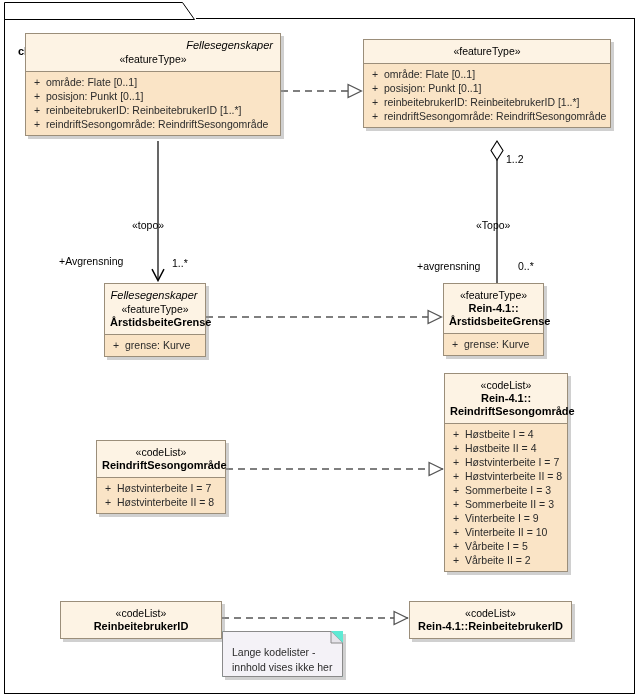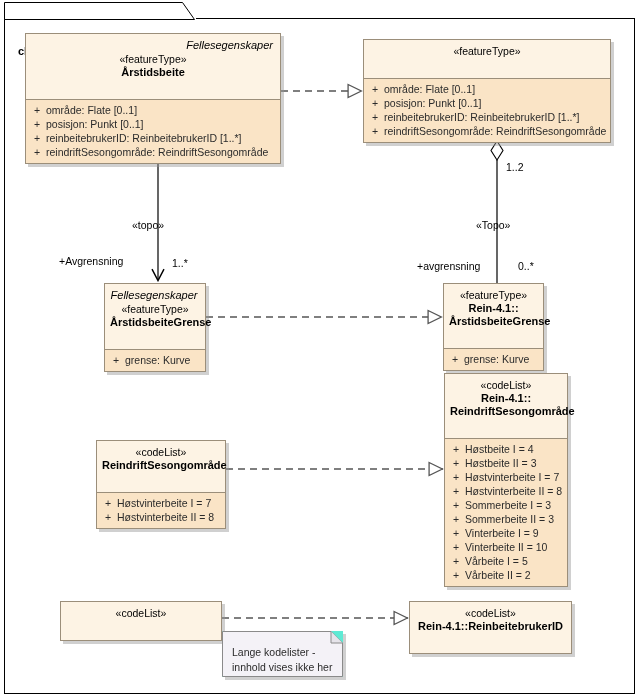--- a/index.html
+++ b/index.html
@@ -59,21 +59,21 @@
   .uml-class {
     position: absolute;
     box-sizing: border-box;
     border: 1px solid #9b8e7a;
     background: #fdf3e4;
     box-shadow: 3px 3px 0 0 rgba(150,150,150,0.45);
   }
   .uml-head {
     box-sizing: border-box;
     background: #fdf3e4;
-    padding: 4px 5px 20px 5px;
+    padding: 4px 5px 5px 5px;
     text-align: center;
   }
   .uml-class.with-attrs .uml-head {
     border-bottom: 1px solid #9b8e7a;
   }
   .pkg-label {
     display: block;
     text-align: right;
     font-style: italic;
     font-size: 11px;
@@ -203,27 +203,26 @@
     </g>
   </svg>
 
   <span class="edge-label" style="left:132px; top:219px;">«topo»</span>
   <span class="edge-label" style="left:59px; top:255px;">+Avgrensning</span>
   <span class="edge-label" style="left:172px; top:257px;">1..*</span>
 
   <span class="edge-label" style="left:476px; top:219px;">«Topo»</span>
   <span class="edge-label" style="left:417px; top:260px;">+avgrensning</span>
   <span class="edge-label" style="left:518px; top:260px;">0..*</span>
-  <span class="edge-label" style="left:506px; top:161px;">1..2</span>
+  <span class="edge-label" style="left:506px; top:153px;">1..2</span>
 
   <div class="uml-class with-attrs" style="left:25px; top:33px; width:256px;">
     <div class="uml-head">
       <span class="pkg-label">Fellesegenskaper</span>
       <span class="stereotype">«featureType»</span>
-      <span class="cls-name">Årstidsbeite</span>
     </div>
     <div class="uml-attrs">
       <span class="attr-row"><span class="attr-vis">+</span><span>område: Flate [0..1]</span></span>
       <span class="attr-row"><span class="attr-vis">+</span><span>posisjon: Punkt [0..1]</span></span>
       <span class="attr-row"><span class="attr-vis">+</span><span>reinbeitebrukerID: ReinbeitebrukerID [1..*]</span></span>
       <span class="attr-row"><span class="attr-vis">+</span><span>reindriftSesongområde: ReindriftSesongområde</span></span>
     </div>
   </div>
 
   <div class="uml-class with-attrs" style="left:363px; top:39px; width:248px;">
@@ -272,35 +271,36 @@
   </div>
 
   <div class="uml-class with-attrs" style="left:444px; top:373px; width:124px;">
     <div class="uml-head">
       <span class="stereotype">«codeList»</span>
       <span class="cls-name">Rein-4.1::</span>
       <span class="cls-name">ReindriftSesongområde</span>
     </div>
     <div class="uml-attrs">
       <span class="attr-row"><span class="attr-vis">+</span><span>Høstbeite I = 4</span></span>
-      <span class="attr-row"><span class="attr-vis">+</span><span>Høstbeite II = 3</span></span>
+      <span class="attr-row"><span class="attr-vis">+</span><span>Høstbeite II = 4</span></span>
       <span class="attr-row"><span class="attr-vis">+</span><span>Høstvinterbeite I = 7</span></span>
       <span class="attr-row"><span class="attr-vis">+</span><span>Høstvinterbeite II = 8</span></span>
       <span class="attr-row"><span class="attr-vis">+</span><span>Sommerbeite I = 3</span></span>
       <span class="attr-row"><span class="attr-vis">+</span><span>Sommerbeite II = 3</span></span>
       <span class="attr-row"><span class="attr-vis">+</span><span>Vinterbeite I = 9</span></span>
       <span class="attr-row"><span class="attr-vis">+</span><span>Vinterbeite II = 10</span></span>
       <span class="attr-row"><span class="attr-vis">+</span><span>Vårbeite I = 5</span></span>
       <span class="attr-row"><span class="attr-vis">+</span><span>Vårbeite II = 2</span></span>
     </div>
   </div>
 
   <div class="uml-class" style="left:60px; top:601px; width:162px;">
     <div class="uml-head">
       <span class="stereotype">«codeList»</span>
+      <span class="cls-name">ReinbeitebrukerID</span>
     </div>
   </div>
 
   <div class="uml-class" style="left:409px; top:601px; width:163px;">
     <div class="uml-head">
       <span class="stereotype">«codeList»</span>
       <span class="cls-name">Rein-4.1::ReinbeitebrukerID</span>
     </div>
   </div>
 

